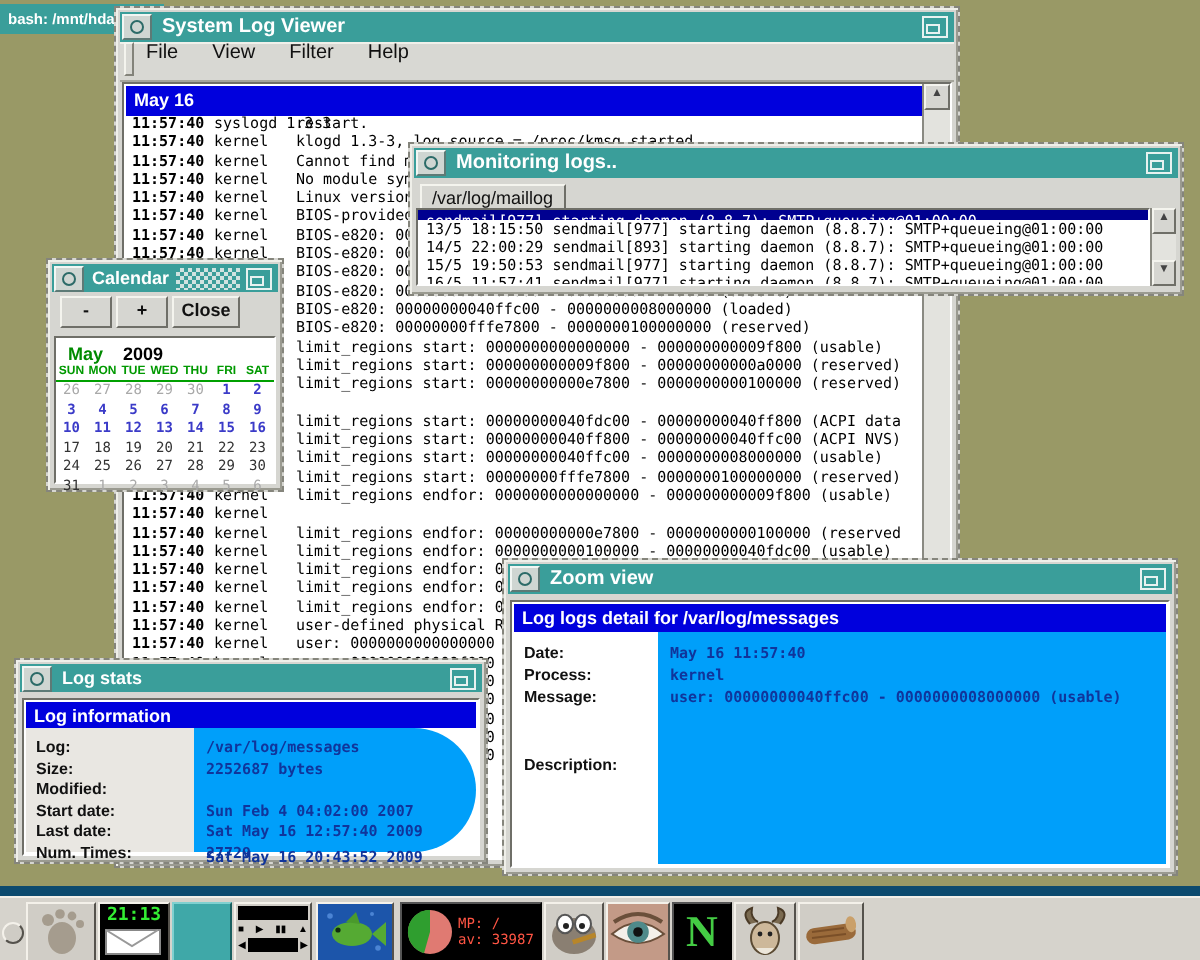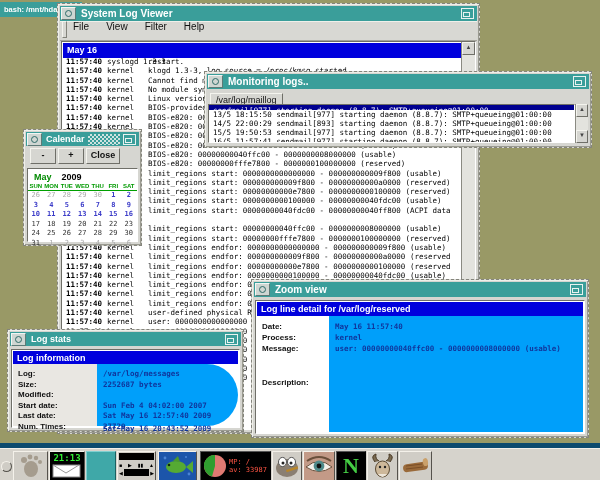--- a/index.html
+++ b/index.html
@@ -154,21 +154,21 @@
             <span class="m">BIOS-e820: 00000000000e7800 - 0000000000100000 (reserved)</span>
           </div>
           <div class="lrow">
             <span class="t">11:57:40</span>
             <span class="p">kernel</span>
             <span class="m">BIOS-e820: 0000000000100000 - 00000000040fdc00 (usable)</span>
           </div>
           <div class="lrow">
             <span class="t">11:57:40</span>
             <span class="p">kernel</span>
-            <span class="m">BIOS-e820: 00000000040ffc00 - 0000000008000000 (usable)</span>
+            <span class="m">BIOS-e820: 00000000040ffc00 - 0000000008000000 (loaded)</span>
           </div>
           <div class="lrow">
             <span class="t">11:57:40</span>
             <span class="p">kernel</span>
             <span class="m">BIOS-e820: 00000000fffe7800 - 0000000100000000 (reserved)</span>
           </div>
           <div class="lrow">
             <span class="t">11:57:40</span>
             <span class="p">kernel</span>
             <span class="m">limit_regions start: 0000000000000000 - 000000000009f800 (usable)</span>
@@ -179,50 +179,49 @@
             <span class="m">limit_regions start: 000000000009f800 - 00000000000a0000 (reserved)</span>
           </div>
           <div class="lrow">
             <span class="t">11:57:40</span>
             <span class="p">kernel</span>
             <span class="m">limit_regions start: 00000000000e7800 - 0000000000100000 (reserved)</span>
           </div>
           <div class="lrow">
             <span class="t">11:57:40</span>
             <span class="p">kernel</span>
-            <span class="m">limit_regions start: 0000000000100000 - 00000000040fdc00 (usable)</span>
           </div>
           <div class="lrow">
             <span class="t">11:57:40</span>
             <span class="p">kernel</span>
             <span class="m">limit_regions start: 00000000040fdc00 - 00000000040ff800 (ACPI data</span>
           </div>
           <div class="lrow">
             <span class="t">11:57:40</span>
             <span class="p">kernel</span>
+            <span class="m">limit_regions start: 00000000040ff800 - 00000000040ffc00 (ACPI NVS)</span>
           </div>
           <div class="lrow">
             <span class="t">11:57:40</span>
             <span class="p">kernel</span>
             <span class="m">limit_regions start: 00000000040ffc00 - 0000000008000000 (usable)</span>
           </div>
           <div class="lrow">
             <span class="t">11:57:40</span>
             <span class="p">kernel</span>
             <span class="m">limit_regions start: 00000000fffe7800 - 0000000100000000 (reserved)</span>
           </div>
           <div class="lrow">
             <span class="t">11:57:40</span>
             <span class="p">kernel</span>
             <span class="m">limit_regions endfor: 0000000000000000 - 000000000009f800 (usable)</span>
           </div>
           <div class="lrow">
             <span class="t">11:57:40</span>
             <span class="p">kernel</span>
-            <span class="m">limit_regions endfor: 000000000009f800 - 00000000000a0000 (reserved</span>
           </div>
           <div class="lrow">
             <span class="t">11:57:40</span>
             <span class="p">kernel</span>
             <span class="m">limit_regions endfor: 00000000000e7800 - 0000000000100000 (reserved</span>
           </div>
           <div class="lrow">
             <span class="t">11:57:40</span>
             <span class="p">kernel</span>
             <span class="m">limit_regions endfor: 0000000000100000 - 00000000040fdc00 (usable)</span>
@@ -403,21 +402,21 @@
 
   <div class="win" style="left:251px;top:279px;width:332px;height:153px;z-index:5;">
     <div class="tbar">
       <span class="tbtn">
           <i></i>
         </span>
       <span class="ttext">Zoom view</span>
       <span class="ticon"></span>
     </div>
     <div class="panel">
-      <div class="bluebar" style="margin:1px;height:11px;">Log line detail for /var/log/reserved</div>
+      <div class="bluebar" style="margin:1px;height:11px;">Log logs detail for /var/log/messages</div>
       <div class="fieldbody" style="top:15px;">
         <div class="labelcol" style="width:72px;"></div>
         <div id="zoom-fields">
             <div class="fl" style="top: 6px;">Date:</div>
             <div class="fv mono" style="top: 6px; left: 78px;">May 16 11:57:40</div>
             <div class="fl" style="top: 17px;">Process:</div>
             <div class="fv mono" style="top: 17px; left: 78px;">kernel</div>
             <div class="fl" style="top: 28px;">Message:</div>
             <div class="fv mono" style="top: 28px; left: 78px;">user: 00000000040ffc00 - 0000000008000000 (usable)</div>
             <div class="fl" style="top: 62px;">Description:</div>

